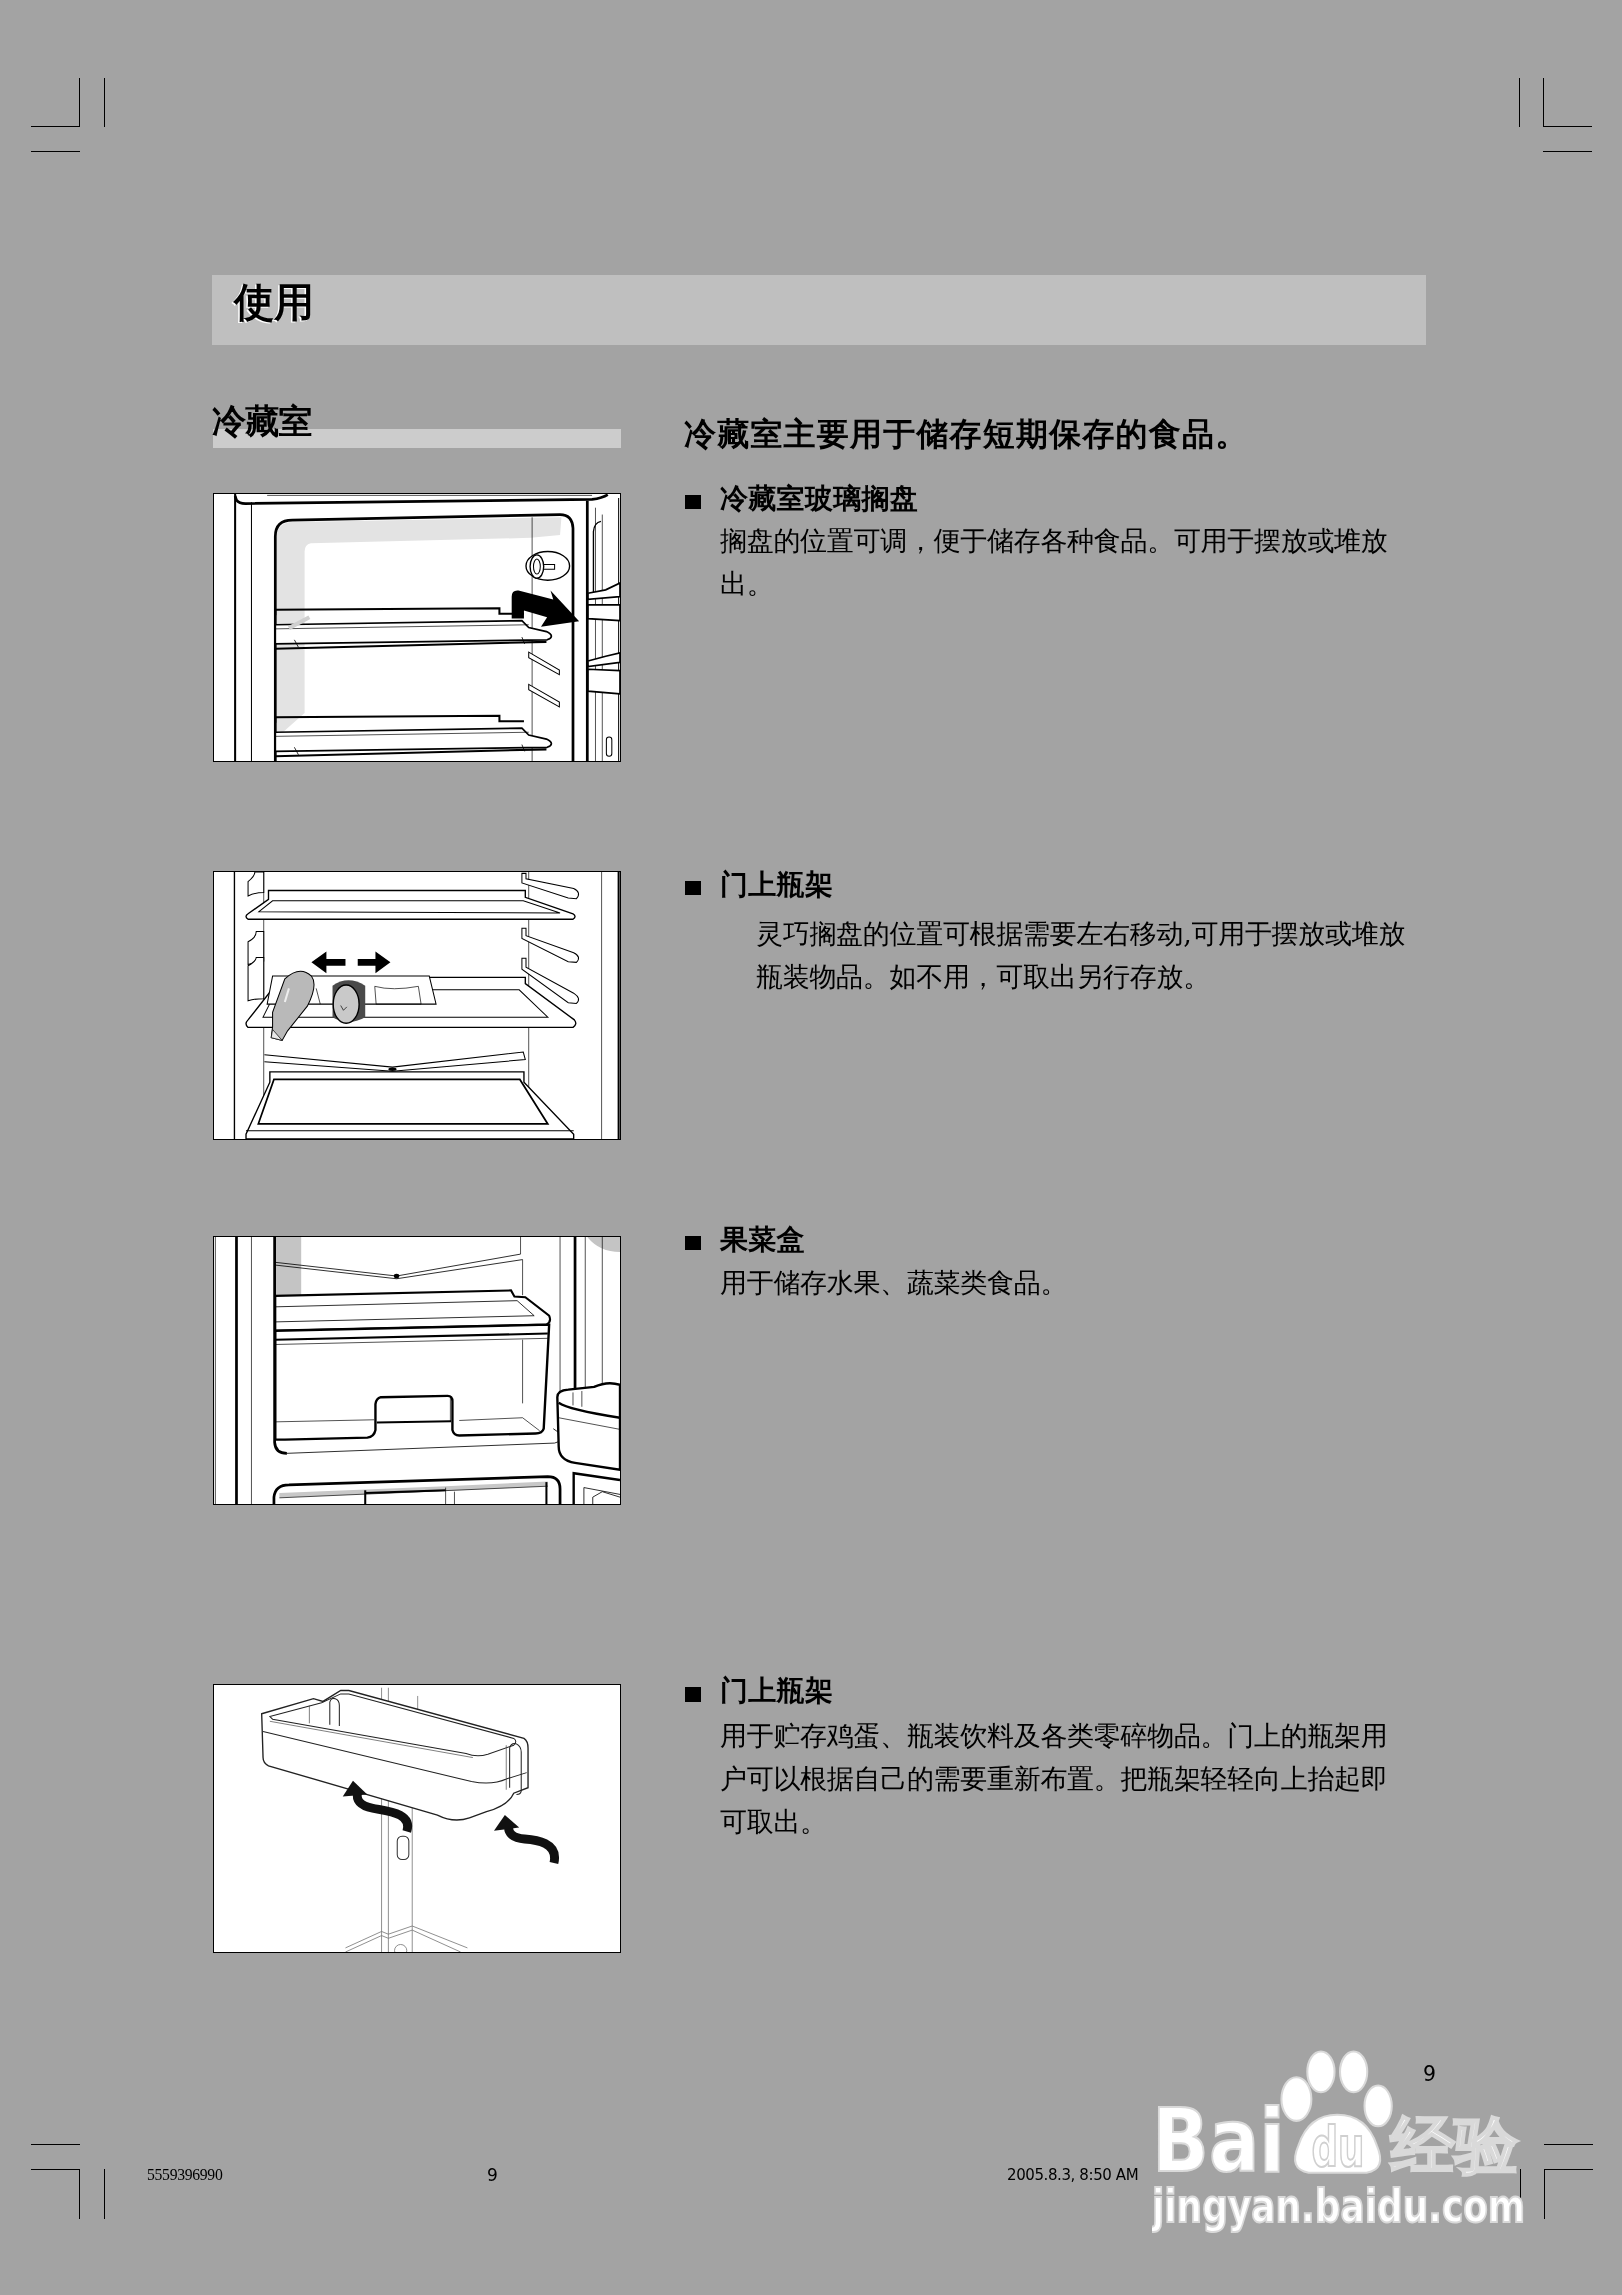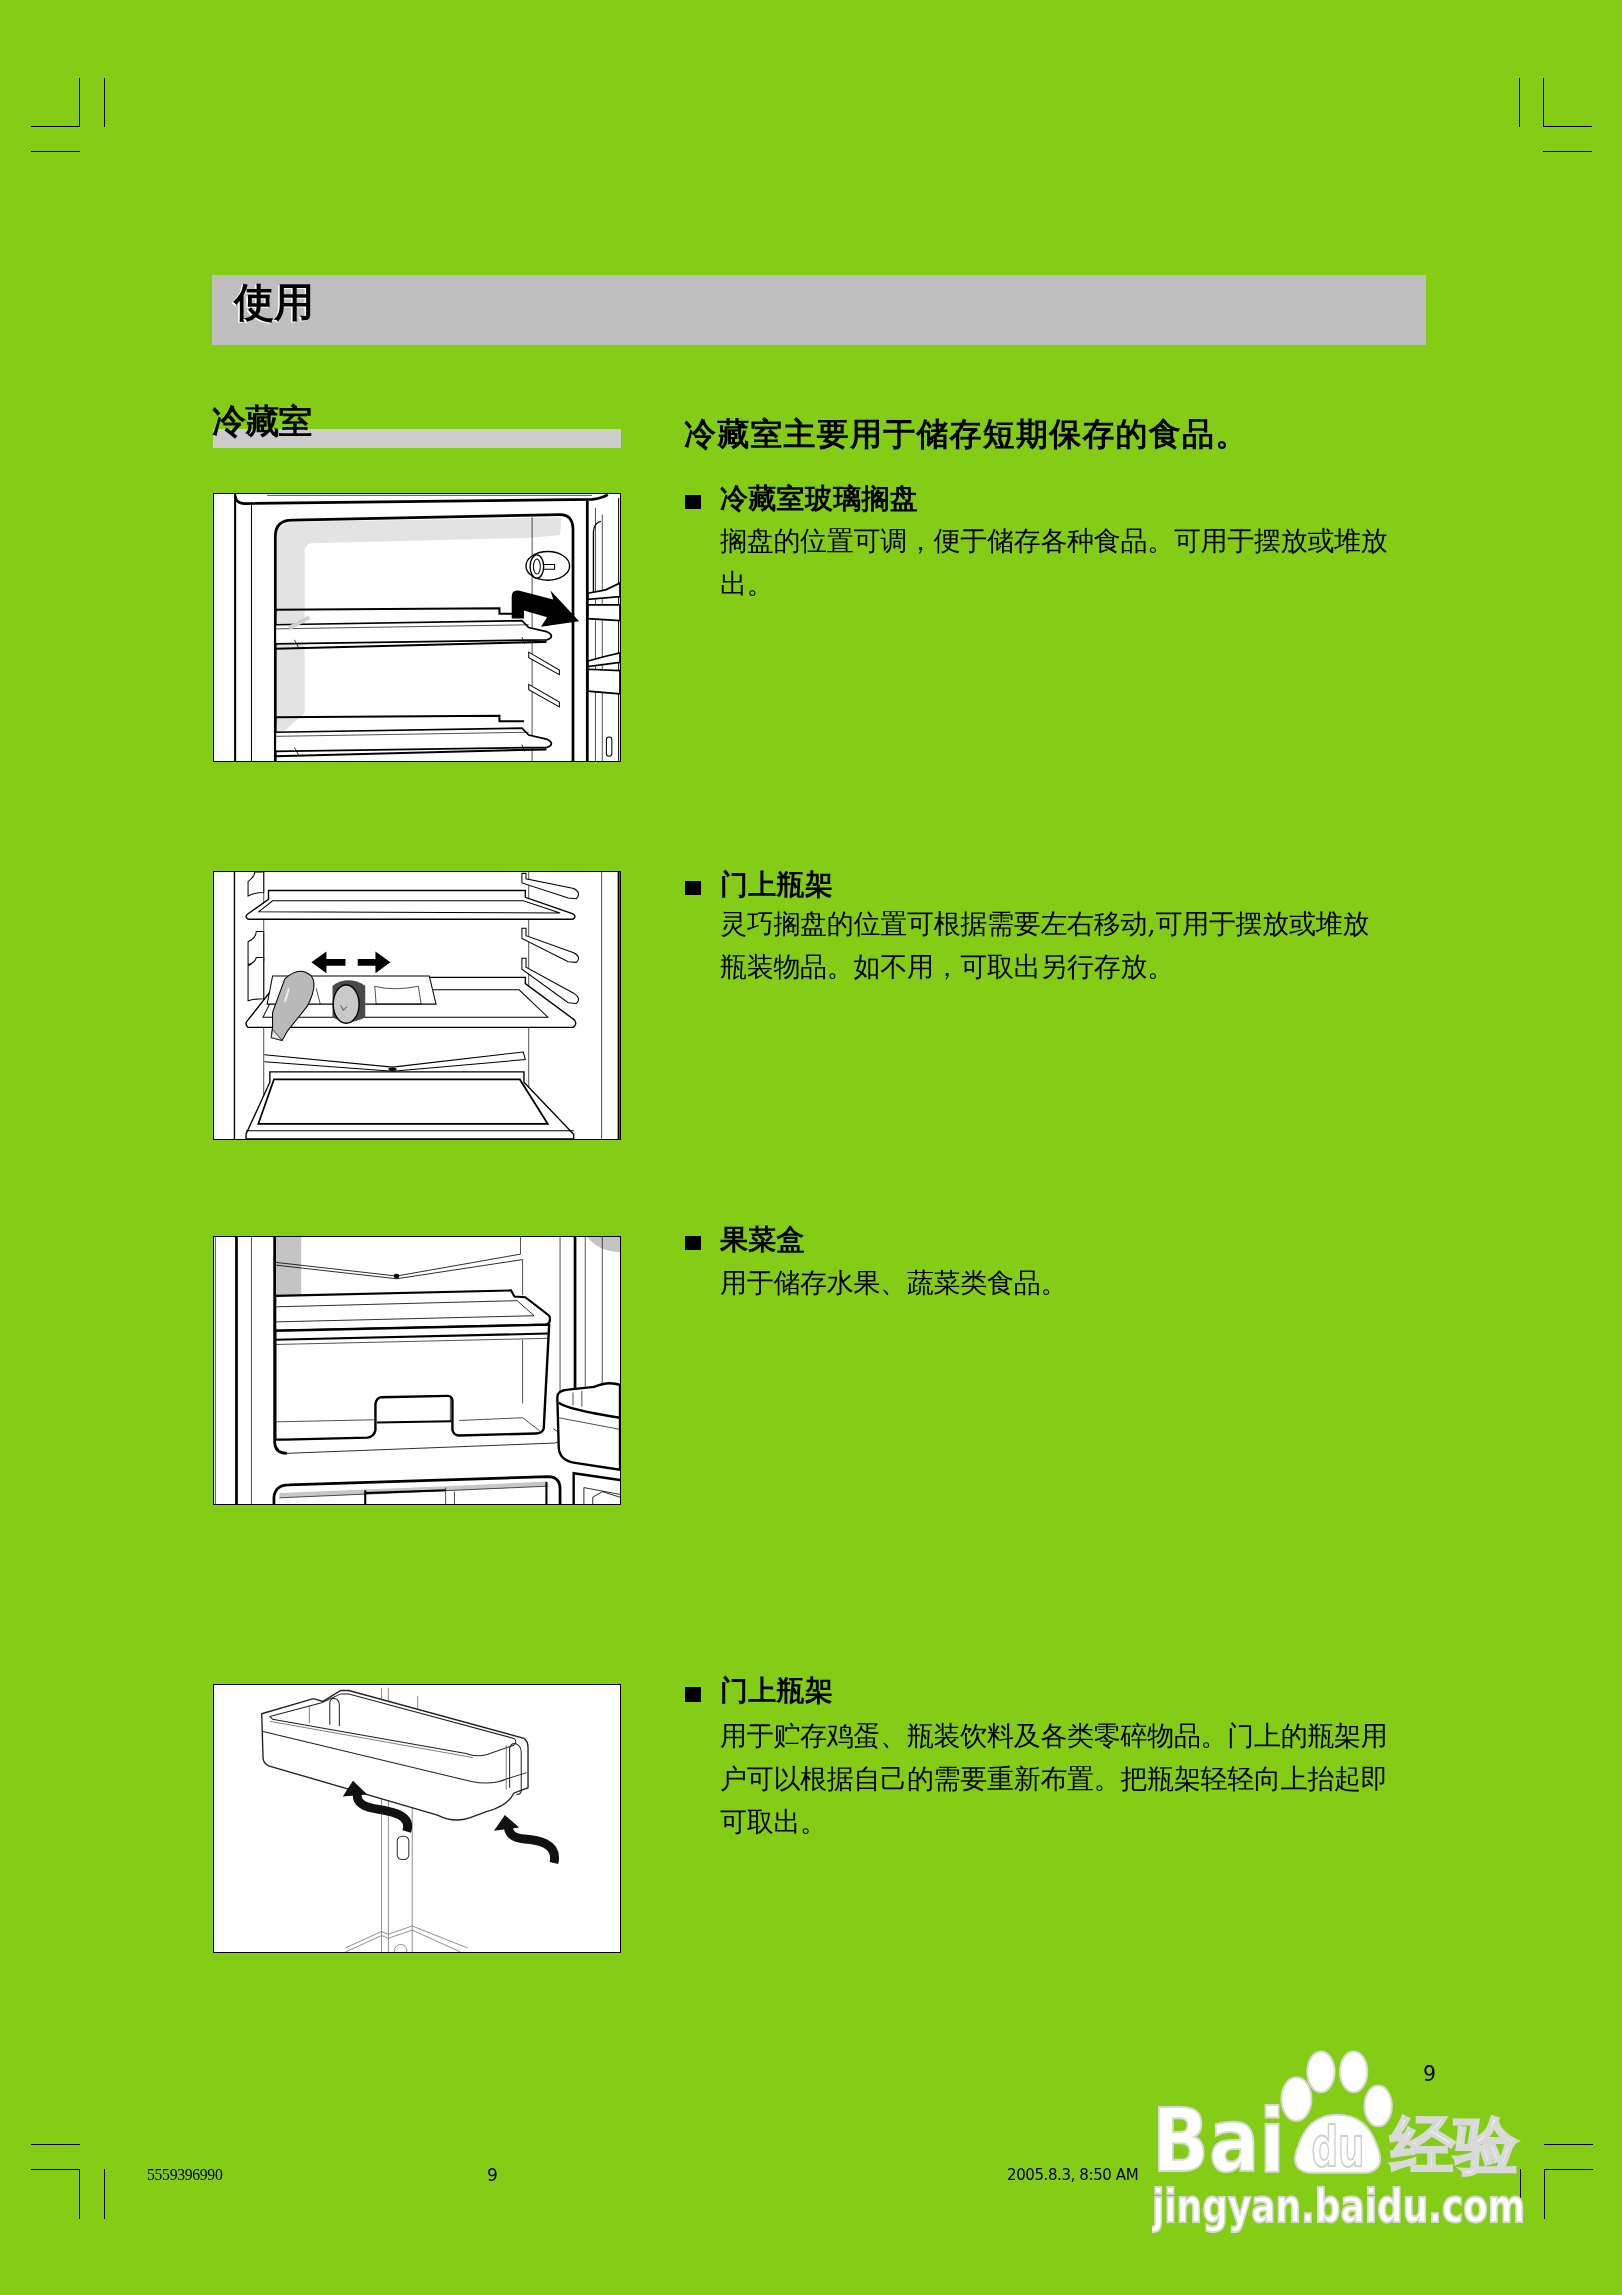--- a/index.html
+++ b/index.html
@@ -1,17 +1,17 @@
 <!DOCTYPE html>
 <html style="font-size:11px"><head>
 <meta charset="utf-8">
 <style>
   html, body { margin: 0; padding: 0; background: #ffffff; }
   #page {
-    position: relative; width: 1622px; height: 2295px; background: #84cc16;
+    position: relative; width: 1622px; height: 2295px; background: #a3a3a3;
     overflow: hidden; color: #000;
     font-family: "DejaVu Sans", "Liberation Sans", sans-serif;
   }
   .abs { position: absolute; }
   .hl { position: absolute; height: 1.4px; background: #000; }
   .vl { position: absolute; width: 1.4px; background: #000; }
 
   
   #header-bar { left: 212px; top: 275px; width: 1214px; height: 70px; background: #bfbfbf; }
   #header-title {
@@ -43,21 +43,21 @@
     position: absolute; left: 35px; top: 0; font-size: 28px; line-height: 28px;
     font-weight: bold; letter-spacing: 0.3px; white-space: nowrap;
   }
   .body {
     position: absolute; left: 35px; font-family: "DejaVu Serif", "Liberation Serif", serif;
     font-size: 27px; line-height: 43px; letter-spacing: -0.3px;
   }
   .body .line { display: block; white-space: nowrap; height: 43px; }
 
   #item-1 { top: 493px; }  #item-1 .text { top: -8.2px; } #item-1 .body { top: 34px; }
-  #item-2 { top: 871px; } #item-2 .text { top: 0px; }   #item-2 .body { top: 31px; }
+  #item-2 { top: 871px; } #item-2 .text { top: 0px; }   #item-2 .body { top: 41px; margin-left: 36px; }
   #item-3 { top: 1236px; } #item-3 .text { top: -10.2px; } #item-3 .body { top: 35px; }
   #item-4 { top: 1684px; } #item-4 .text { top: -6.8px; } #item-4 .body { top: 37px; }
   .text .bullet { top: 10.2px; }
 
   
   #page-number { left: 1423px; top: 2064px; font-size: 20.4px; line-height: 20.4px; }
   #footer-docid {
     left: 147px; top: 2167px; font-family: "Liberation Serif", "DejaVu Serif", serif;
     font-size: 15.7px; line-height: 15.7px; letter-spacing: -0.3px;
   }

